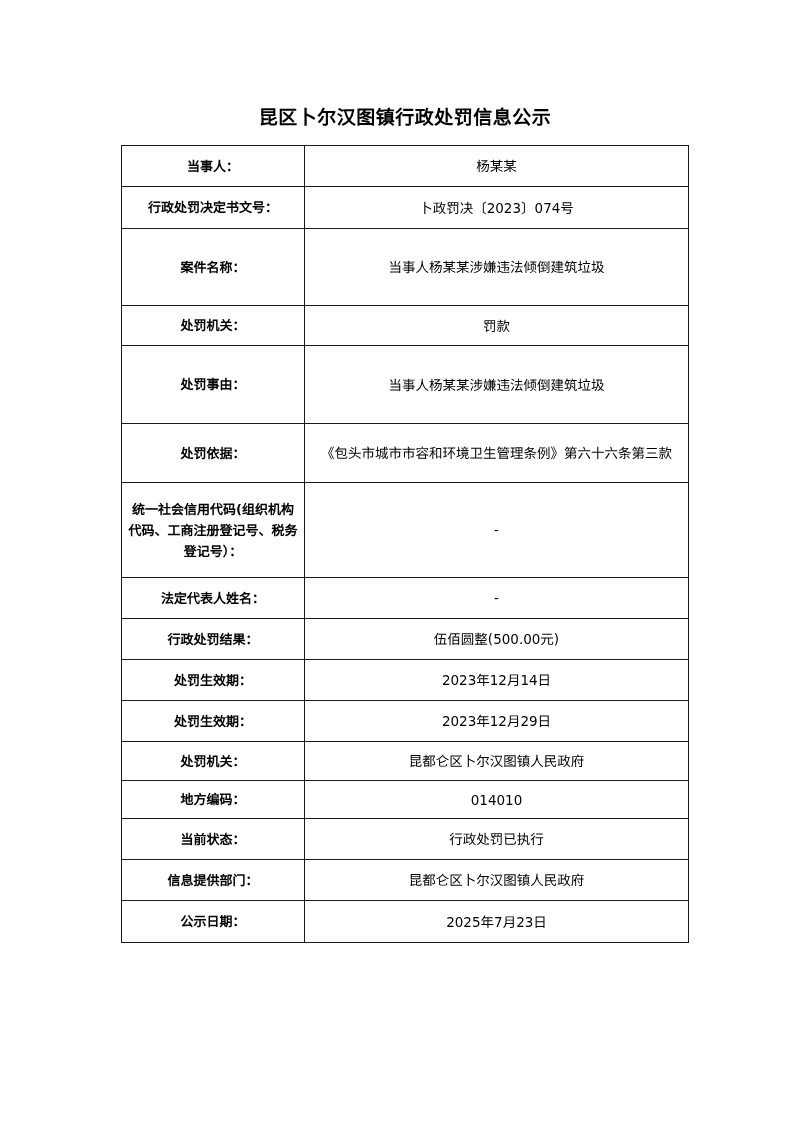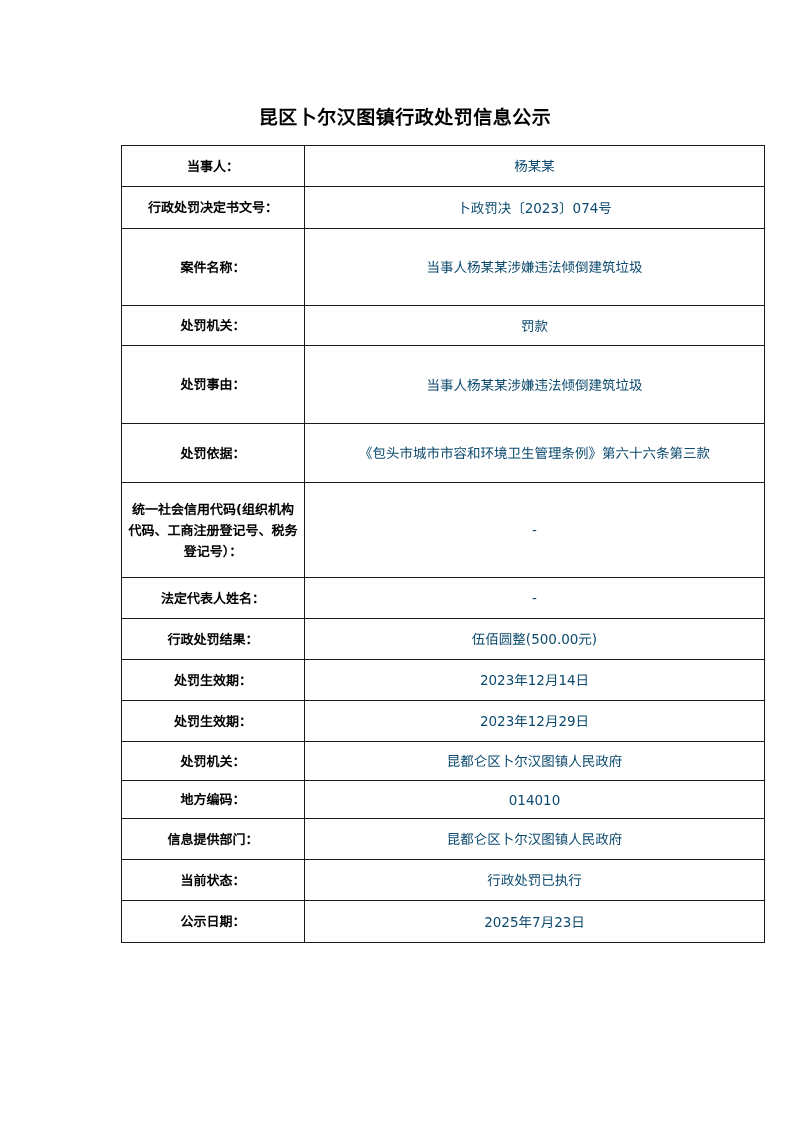--- a/index.html
+++ b/index.html
@@ -25,21 +25,21 @@
     margin-top: 103px;
     margin-bottom: 14px;
     text-align: center;
     font-size: 19px;
     line-height: 28px;
     font-weight: bold;
     letter-spacing: 0.5px;
     color: #000000;
   }
   table.penalty-table {
-    width: 644px;
+    width: 568px;
     border-collapse: collapse;
     table-layout: fixed;
   }
   table.penalty-table td {
     border: 1px solid #1a1a1a;
     vertical-align: middle;
     padding: 2px 6px;
     word-break: break-all;
   }
   td.cell-label {
@@ -48,21 +48,21 @@
     font-weight: bold;
     font-size: 13px;
     line-height: 21px;
     color: #000000;
   }
   td.cell-value {
     text-align: center;
     font-weight: normal;
     font-size: 13.5px;
     line-height: 20px;
-    color: #0c4a6e;
+    color: #000000;
   }
   
   tr:nth-child(1)  { height: 41px; }
   tr:nth-child(2)  { height: 42px; }
   tr:nth-child(3)  { height: 77px; }
   tr:nth-child(4)  { height: 40px; }
   tr:nth-child(5)  { height: 78px; }
   tr:nth-child(6)  { height: 59px; }
   tr:nth-child(7)  { height: 95px; }
   tr:nth-child(8)  { height: 41px; }
@@ -129,26 +129,26 @@
   </tr>
         <tr>
     <td class="cell-label">处罚机关：</td>
     <td class="cell-value">昆都仑区卜尔汉图镇人民政府</td>
   </tr>
         <tr>
     <td class="cell-label">地方编码：</td>
     <td class="cell-value">014010</td>
   </tr>
         <tr>
+    <td class="cell-label">当前状态：</td>
+    <td class="cell-value">行政处罚已执行</td>
+  </tr>
+        <tr>
     <td class="cell-label">信息提供部门：</td>
     <td class="cell-value">昆都仑区卜尔汉图镇人民政府</td>
-  </tr>
-        <tr>
-    <td class="cell-label">当前状态：</td>
-    <td class="cell-value">行政处罚已执行</td>
   </tr>
         <tr>
     <td class="cell-label">公示日期：</td>
     <td class="cell-value">2025年7月23日</td>
   </tr>
       </tbody>
   </table>
 </div>
 
 </body></html>

